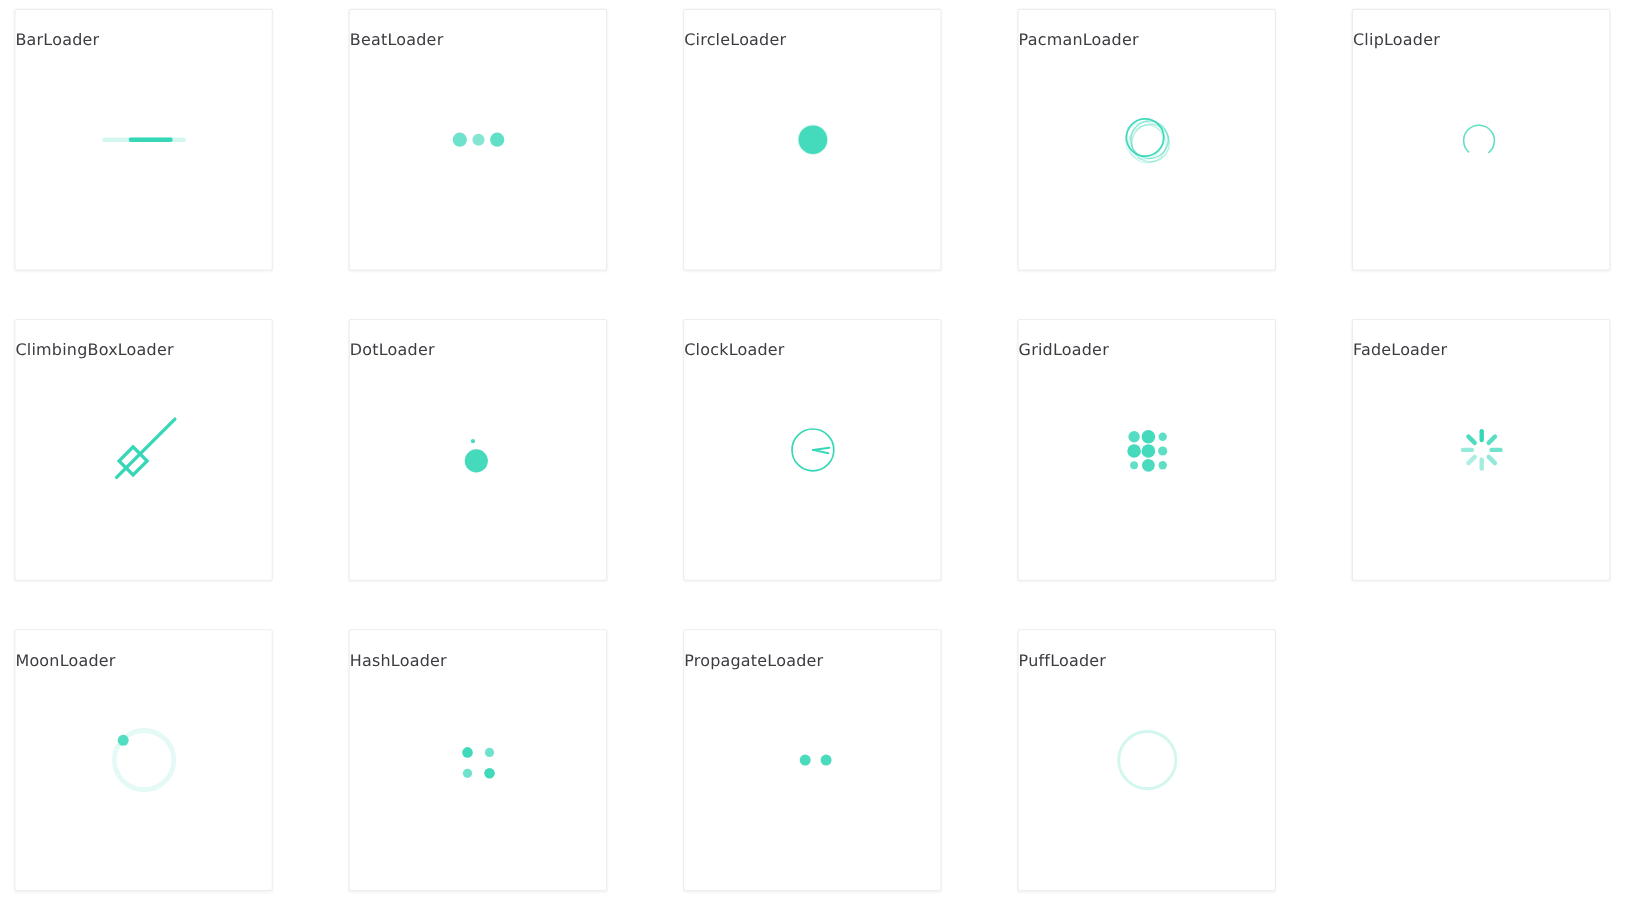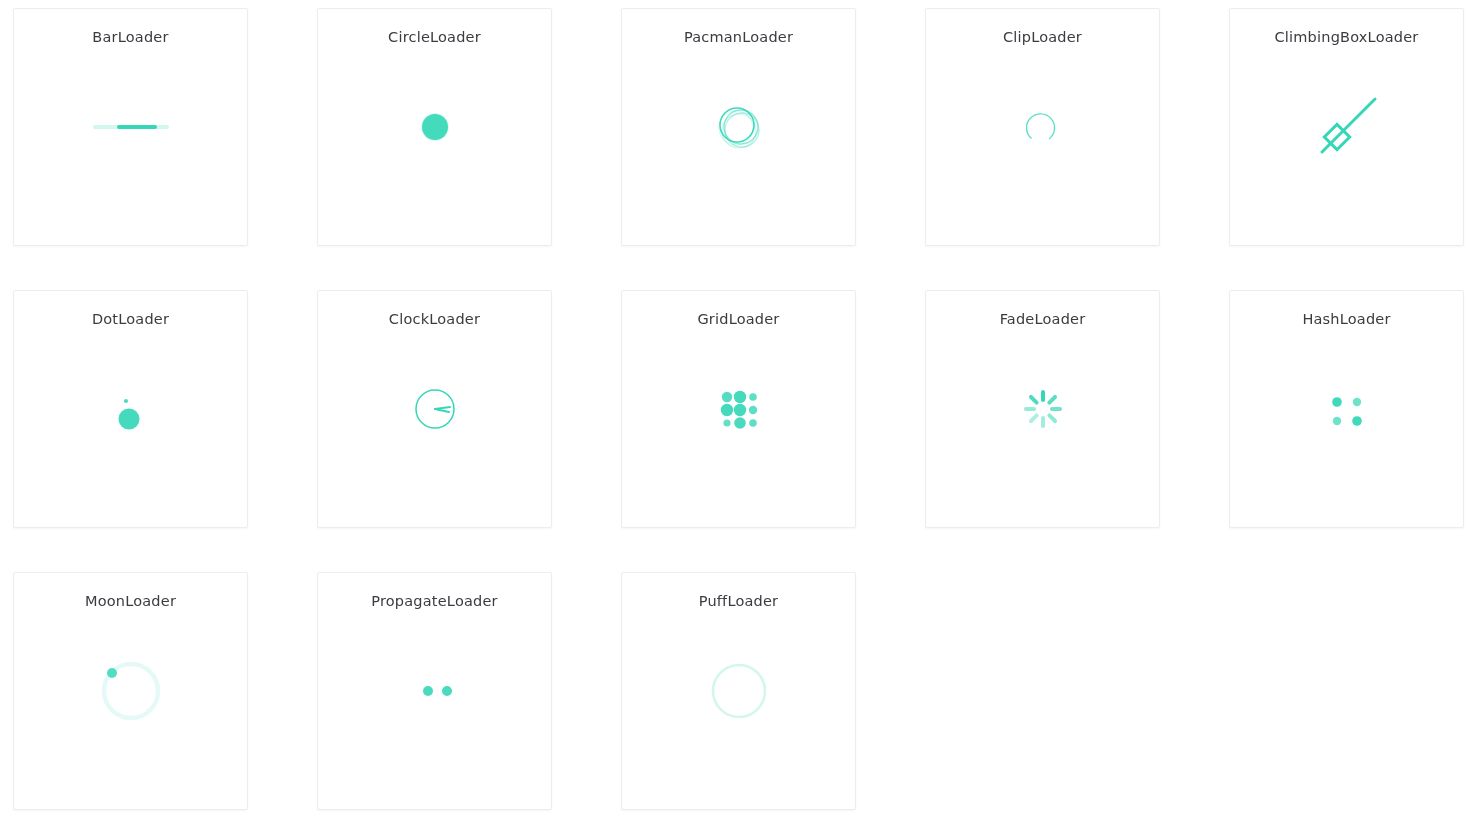--- a/index.html
+++ b/index.html
@@ -29,21 +29,20 @@
     border-radius: 2px;
     box-shadow: 0 1px 2px rgba(0,0,0,0.045);
     overflow: hidden;
   }
 
   .card-title {
     position: absolute;
     top: 21px;
     left: 0;
     right: 0;
-    text-align: center;
     font-size: 14.5px;
     color: #3b3b41;
     letter-spacing: 0.2px;
     font-weight: 400;
     line-height: 1;
   }
 
   .loader-stage {
     position: absolute;
     top: 50%;
@@ -65,20 +64,30 @@
   <div class="card">
     <div class="card-title">BarLoader</div>
     <div class="loader-stage">
       <svg width="120" height="120" viewBox="0 0 120 120">
         <rect x="22" y="58" width="76" height="4" rx="2" fill="#36d7b7" opacity="0.22"></rect>
         <rect x="46" y="58" width="40" height="4" rx="2" fill="#36d7b7"></rect>
       </svg>
     </div>
   </div>
 
+  <div class="card">
+    <div class="card-title">BeatLoader</div>
+    <div class="loader-stage">
+      <svg width="120" height="120" viewBox="0 0 120 120">
+        <circle cx="43" cy="60" r="6.5" fill="#36d7b7" opacity="0.72"></circle>
+        <circle cx="60" cy="60" r="5.5" fill="#36d7b7" opacity="0.62"></circle>
+        <circle cx="77" cy="60" r="6.5" fill="#36d7b7" opacity="0.78"></circle>
+      </svg>
+    </div>
+  </div>
 
   <div class="card">
     <div class="card-title">CircleLoader</div>
     <div class="loader-stage">
       <svg width="120" height="120" viewBox="0 0 120 120">
         <circle cx="60" cy="60" r="14" fill="#36d7b7" opacity="0.16"></circle>
         <circle cx="60" cy="60" r="13" fill="#36d7b7" opacity="0.92"></circle>
       </svg>
     </div>
   </div>
@@ -165,41 +174,41 @@
           <line x1="60" y1="43" x2="60" y2="51" opacity="0.45" transform="rotate(180 60 60)"></line>
           <line x1="60" y1="43" x2="60" y2="51" opacity="0.40" transform="rotate(225 60 60)"></line>
           <line x1="60" y1="43" x2="60" y2="51" opacity="0.52" transform="rotate(270 60 60)"></line>
           <line x1="60" y1="43" x2="60" y2="51" opacity="0.88" transform="rotate(315 60 60)"></line>
         </g>
       </svg>
     </div>
   </div>
 
   <div class="card">
+    <div class="card-title">MoonLoader</div>
+    <div class="loader-stage">
+      <svg width="120" height="120" viewBox="0 0 120 120">
+        <circle cx="60" cy="60" r="27" fill="none" stroke="#36d7b7" stroke-width="4.5" opacity="0.13"></circle>
+        <circle cx="41" cy="42" r="5" fill="#36d7b7" opacity="0.85"></circle>
+      </svg>
+    </div>
+  </div>
+
+  <div class="card">
     <div class="card-title">HashLoader</div>
     <div class="loader-stage">
       <svg width="120" height="120" viewBox="0 0 120 120">
         <circle cx="50" cy="53" r="4.8" fill="#36d7b7" opacity="0.95"></circle>
         <circle cx="70" cy="53" r="4.2" fill="#36d7b7" opacity="0.72"></circle>
         <circle cx="50" cy="72" r="4.2" fill="#36d7b7" opacity="0.72"></circle>
         <circle cx="70" cy="72" r="4.8" fill="#36d7b7" opacity="0.95"></circle>
       </svg>
     </div>
   </div>
 
-  <div class="card">
-    <div class="card-title">MoonLoader</div>
-    <div class="loader-stage">
-      <svg width="120" height="120" viewBox="0 0 120 120">
-        <circle cx="60" cy="60" r="27" fill="none" stroke="#36d7b7" stroke-width="4.5" opacity="0.13"></circle>
-        <circle cx="41" cy="42" r="5" fill="#36d7b7" opacity="0.85"></circle>
-      </svg>
-    </div>
-  </div>
-
 
   <div class="card">
     <div class="card-title">PropagateLoader</div>
     <div class="loader-stage">
       <svg width="120" height="120" viewBox="0 0 120 120">
         <circle cx="53" cy="60" r="5" fill="#36d7b7" opacity="0.9"></circle>
         <circle cx="72" cy="60" r="5" fill="#36d7b7" opacity="0.9"></circle>
       </svg>
     </div>
   </div>

